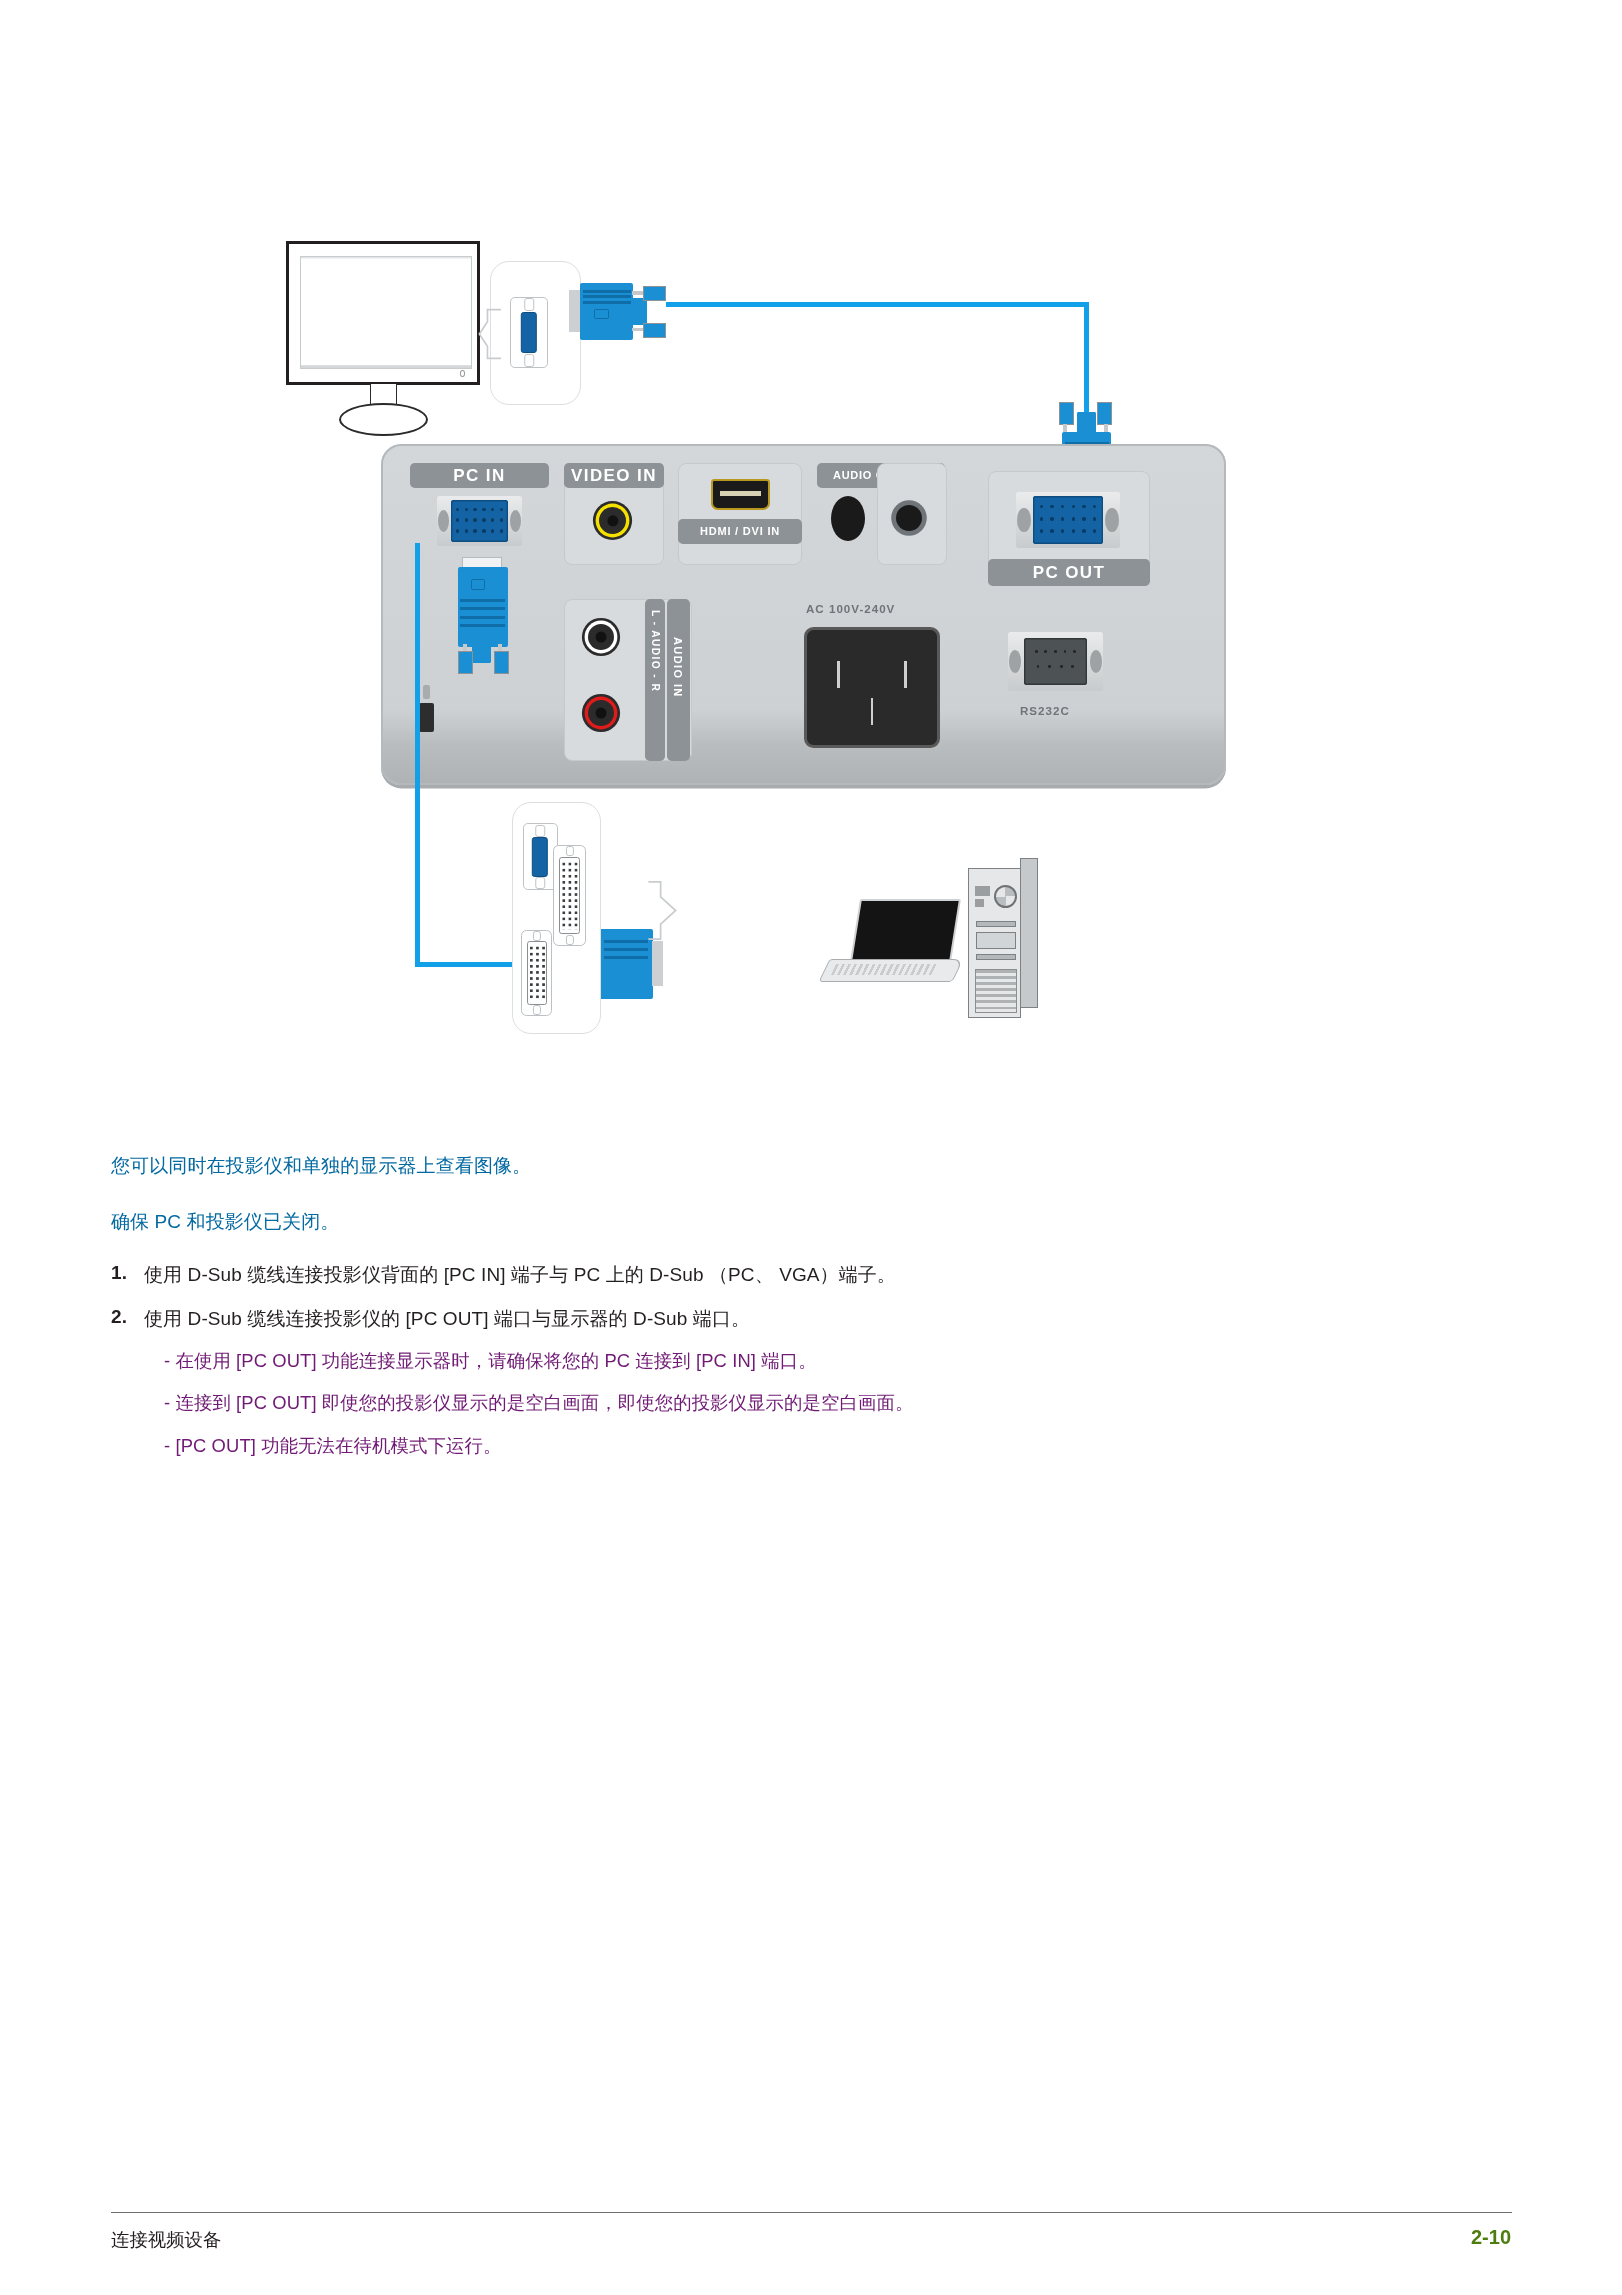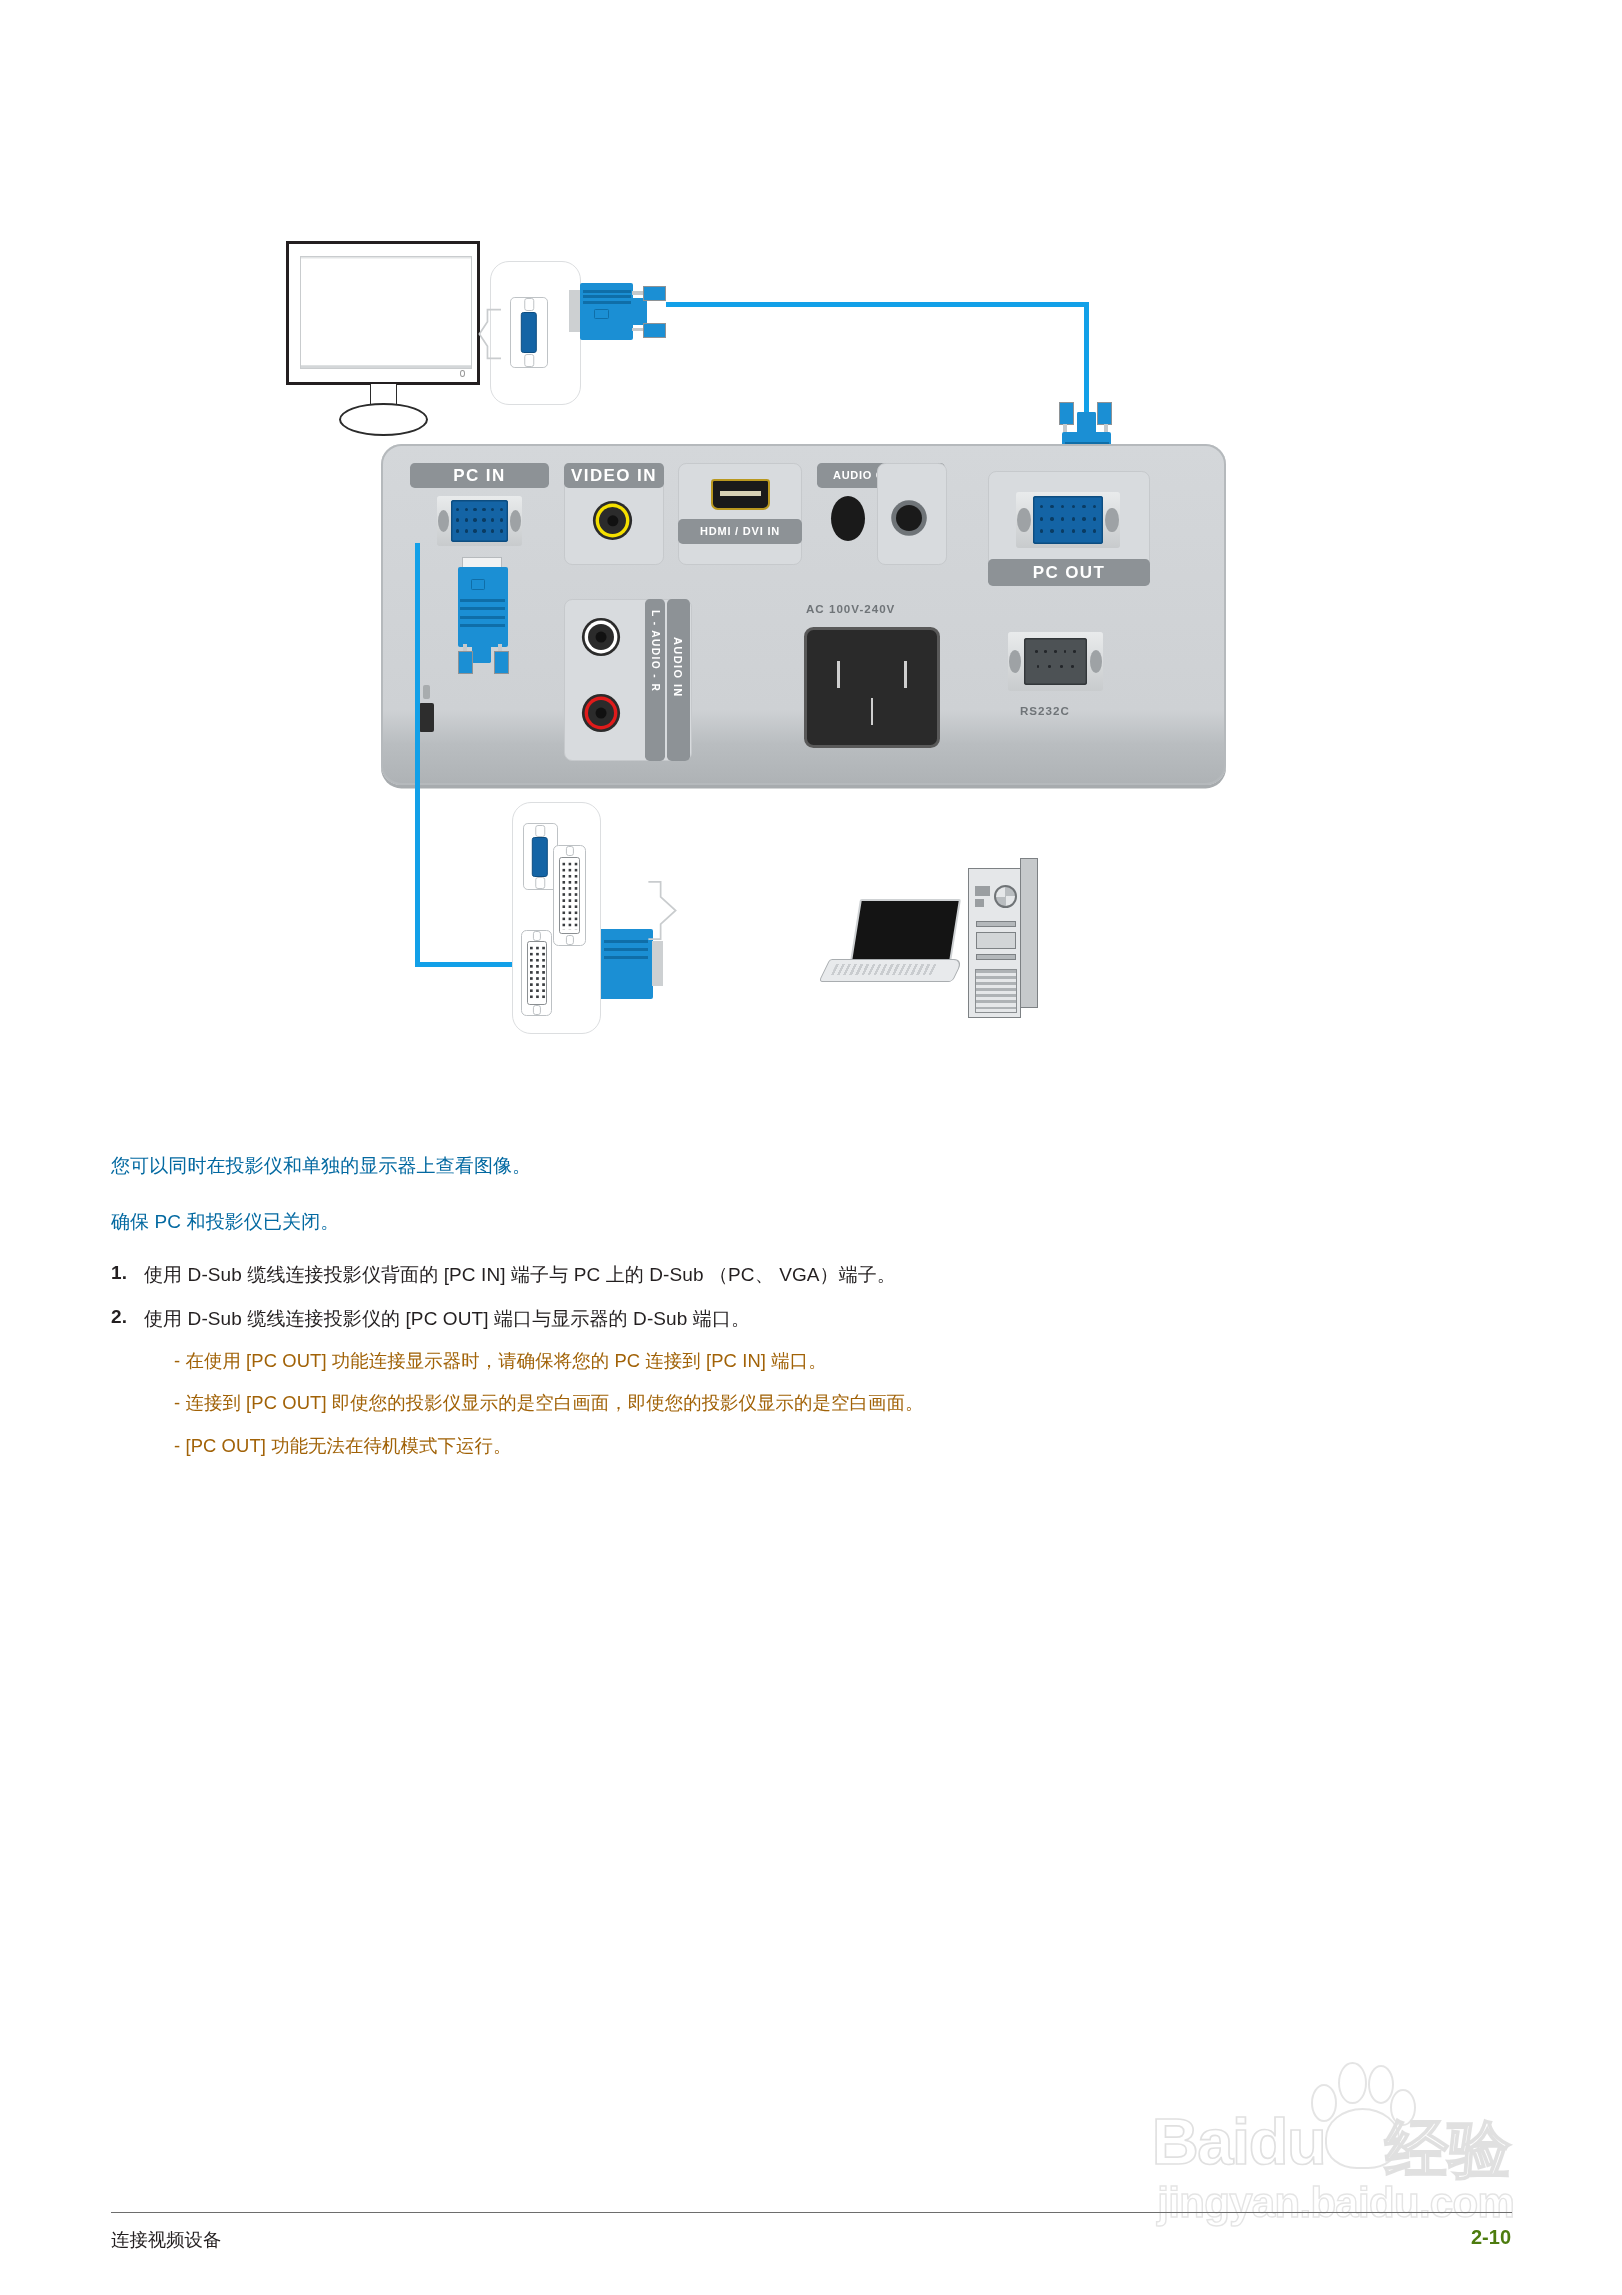--- a/index.html
+++ b/index.html
@@ -183,21 +183,21 @@
 
   
   .body-text{position:absolute;font-size:19px;line-height:1.45;color:#0369a1;letter-spacing:0.1px;}
   #p-intro1{left:111px;top:1152px;}
   #p-intro2{left:111px;top:1208px;}
   .li{position:absolute;font-size:19px;color:#231f20;letter-spacing:0.1px;}
   .li .marker{position:absolute;left:0;top:0;font-weight:bold;}
   .li .txt{display:block;margin-left:33px;}
   #li1{left:111px;top:1262px;}
   #li2{left:111px;top:1306px;}
-  .sub{position:absolute;font-size:18.4px;color:#a16207;letter-spacing:0.1px;margin-left:10px;}
+  .sub{position:absolute;font-size:18.4px;color:#701a75;letter-spacing:0.1px;}
   #sub1{left:164px;top:1348px;}
   #sub2{left:164px;top:1390px;}
   #sub3{left:164px;top:1433px;}
 
   
   #watermark{position:absolute;left:1145px;top:2058px;width:382px;height:170px;
      opacity:.30;pointer-events:none;}
   #wm-text{position:absolute;left:6.8px;top:46px;font-size:65px;font-weight:bold;
      color:transparent;-webkit-text-stroke:1.7px #9b9b9b;letter-spacing:-1.4px;
      font-family:"Liberation Sans",sans-serif;white-space:nowrap;}
@@ -509,31 +509,19 @@
 
   <div class="li" id="li2">
     <span class="marker">2.</span>
     <span class="txt">使用 D-Sub 缆线连接投影仪的 [PC OUT] 端口与显示器的 D-Sub 端口。</span>
   </div>
 
   <div class="sub" id="sub1">- 在使用 [PC OUT] 功能连接显示器时，请确保将您的 PC 连接到 [PC IN] 端口。</div>
   <div class="sub" id="sub2">- 连接到 [PC OUT] 即使您的投影仪显示的是空白画面，即使您的投影仪显示的是空白画面。</div>
   <div class="sub" id="sub3">- [PC OUT] 功能无法在待机模式下运行。</div>
 
-  <div id="watermark">
-    <div id="wm-paw">
-      <div class="pad" style="left:38px;top:0px;width:24.5px;height:38px;"></div>
-      <div class="pad" style="left:68px;top:2.7px;width:22px;height:35px;"></div>
-      <div class="pad" style="left:11px;top:22px;width:22px;height:34px;"></div>
-      <div class="pad" style="left:90px;top:27px;width:22px;height:33px;"></div>
-      <div class="pad" style="left:24.5px;top:46px;width:71px;height:57px;border-radius:50% 50% 42% 42%;"></div>
-    </div>
-    <div id="wm-text">Baidu</div>
-    <div id="wm-cn">经验</div>
-    <div id="wm-url">jingyan.baidu.com</div>
-  </div>
 
   <div id="footer-rule"></div>
   <div id="footer-left">连接视频设备</div>
   <div id="footer-right">2-10</div>
 
 </div>
 
 
 </body></html>

